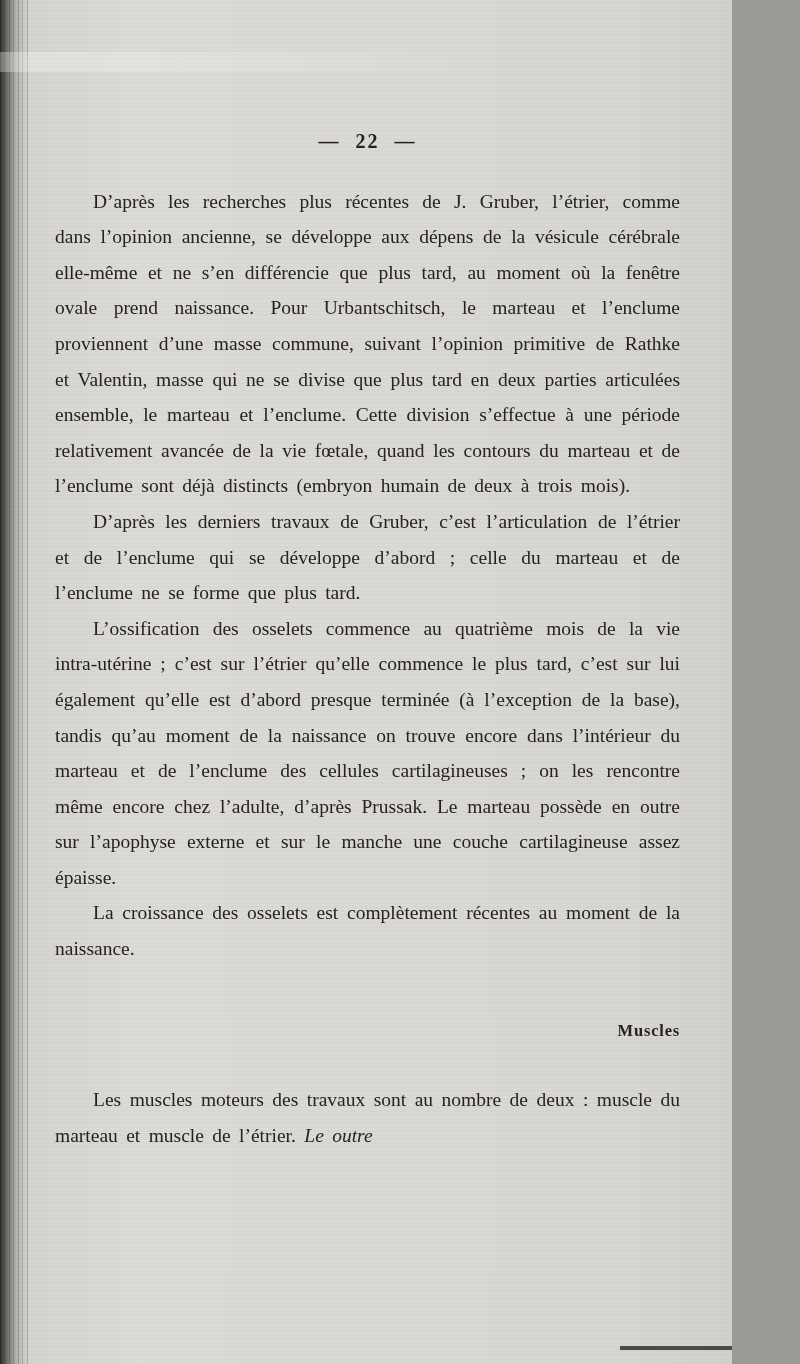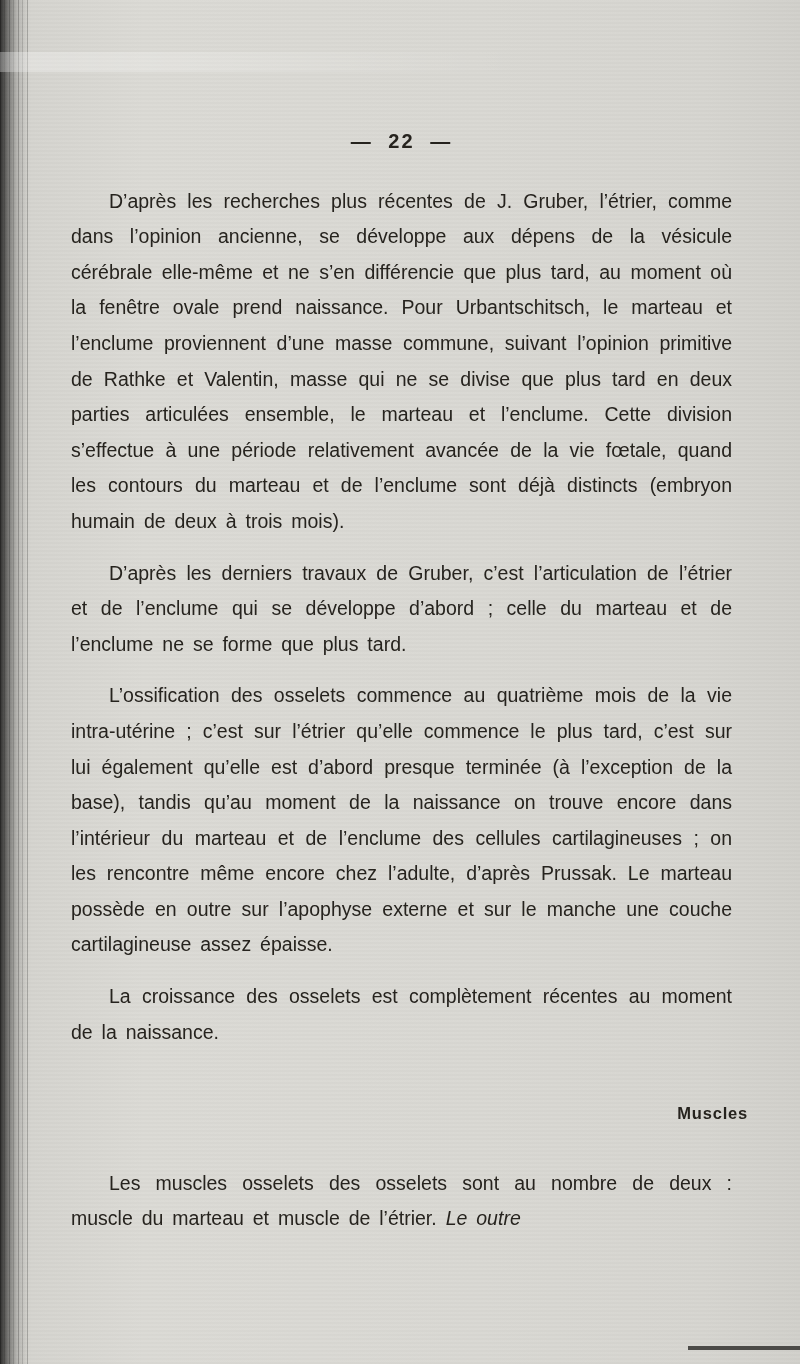--- a/index.html
+++ b/index.html
@@ -2,27 +2,27 @@
 <html><head>
 <meta charset="utf-8">
 <style>
   html, body {
     margin: 0;
     padding: 0;
     background: #9a9a96;
   }
   .scan {
     position: relative;
-    width: 800px;
+    width: 732px;
     height: 1364px;
     overflow: hidden;
     background:
       repeating-linear-gradient(0deg, rgba(0,0,0,0.015) 0 2px, rgba(255,255,255,0.015) 2px 4px),
       linear-gradient(90deg, #c7c6c1 0%, #d5d4cf 4%, #dbdad5 18%, #d9d8d3 60%, #d6d5d0 88%, #d1d0cb 100%);
-    font-family: Liberation Sans, sans-serif;
+    font-family: Liberation Serif, serif;
   }
   
   .edge-left {
     position: absolute;
     left: 0; top: 0; bottom: 0;
     width: 28px;
     background: linear-gradient(90deg,
       rgba(10,10,10,0.80) 0%,
       rgba(25,25,25,0.45) 30%,
       rgba(70,70,70,0.18) 60%,
@@ -66,21 +66,21 @@
   }
   .page-number {
     margin-top: 124px;
     text-align: center;
     font-weight: 700;
     font-size: 20px;
     letter-spacing: 2px;
     word-spacing: 8px;
   }
   .para {
-    margin: 16px;
+    margin: 0;
     text-indent: 38px;
   }
   .para-first {
     margin-top: 24px;
   }
   .heading {
     margin: 46px 0 34px 0;
     text-align: right;
     font-size: 16.5px;
     font-weight: 700;
@@ -105,17 +105,17 @@
     <p class="para para-first">D’après les recherches plus récentes de J. Gruber, l’étrier, comme dans l’opinion ancienne, se développe aux dépens de la vésicule cérébrale elle-même et ne s’en différencie que plus tard, au moment où la fenêtre ovale prend naissance. Pour Urbantschitsch, le marteau et l’enclume proviennent d’une masse commune, suivant l’opinion primitive de Rathke et Valentin, masse qui ne se divise que plus tard en deux parties articulées ensemble, le marteau et l’enclume. Cette division s’effectue à une période relativement avancée de la vie fœtale, quand les contours du marteau et de l’enclume sont déjà distincts (embryon humain de deux à trois mois).</p>
 
     <p class="para">D’après les derniers travaux de Gruber, c’est l’articulation de l’étrier et de l’enclume qui se développe d’abord ; celle du marteau et de l’enclume ne se forme que plus tard.</p>
 
     <p class="para">L’ossification des osselets commence au quatrième mois de la vie intra-utérine ; c’est sur l’étrier qu’elle commence le plus tard, c’est sur lui également qu’elle est d’abord presque terminée (à l’exception de la base), tandis qu’au moment de la naissance on trouve encore dans l’intérieur du marteau et de l’enclume des cellules cartilagineuses ; on les rencontre même encore chez l’adulte, d’après Prussak. Le marteau possède en outre sur l’apophyse externe et sur le manche une couche cartilagineuse assez épaisse.</p>
 
     <p class="para">La croissance des osselets est complètement récentes au moment de la naissance.</p>
 
     <h3 class="heading">Muscles</h3>
 
-    <p class="para"><span>Les muscles osselets des osselets sont au nombre de deux : muscle du marteau et muscle de l’étrier.</span> <span class="italic">Le outre</span></p>
+    <p class="para"><span>Les muscles moteurs des travaux sont au nombre de deux : muscle du marteau et muscle de l’étrier.</span> <span class="italic">Le outre</span></p>
   </div>
 
   <div class="bottom-mark"></div>
 </div>
 
 </body></html>

